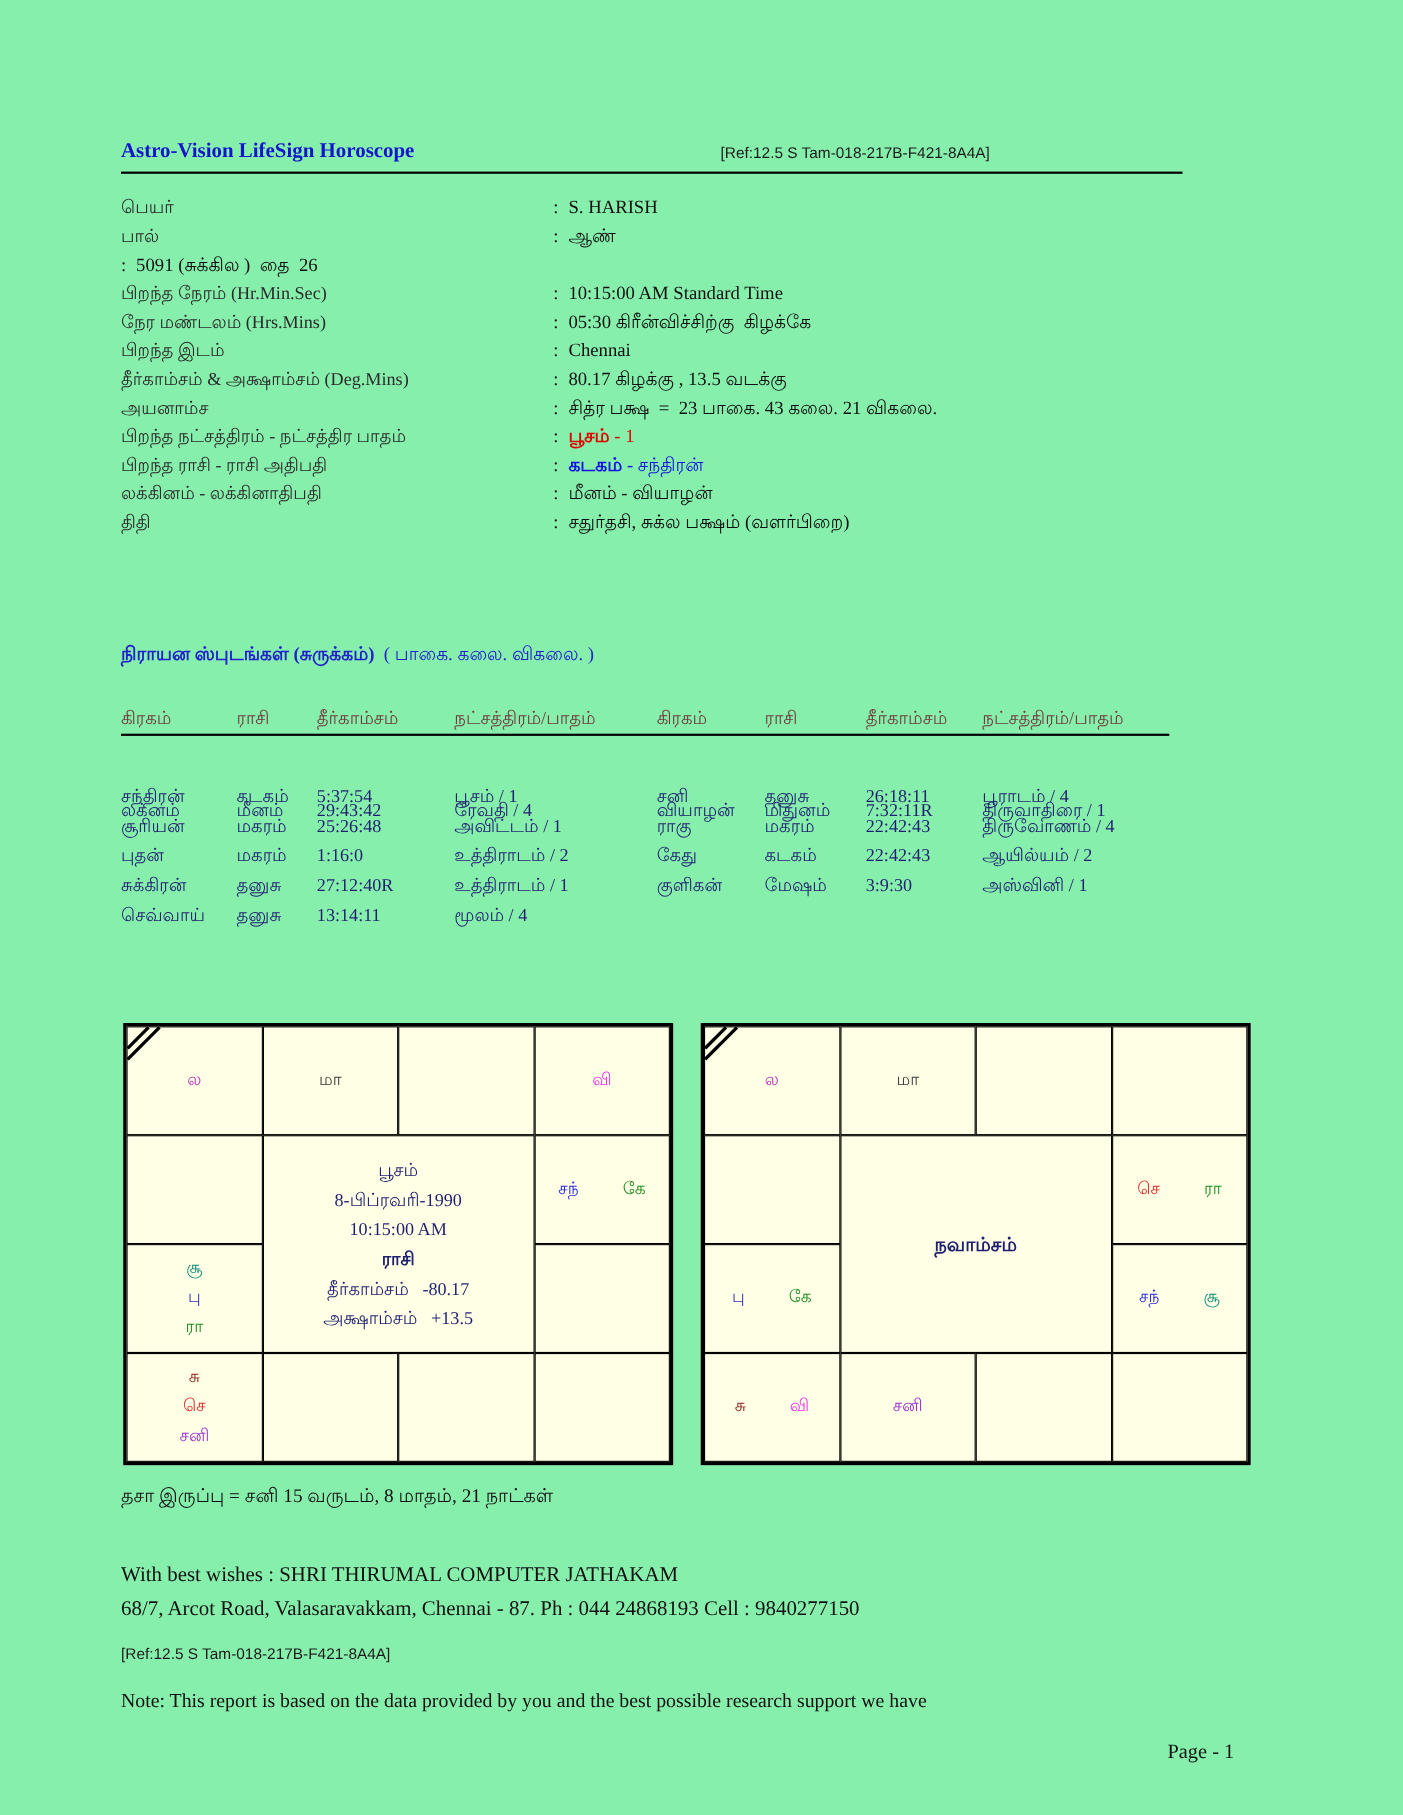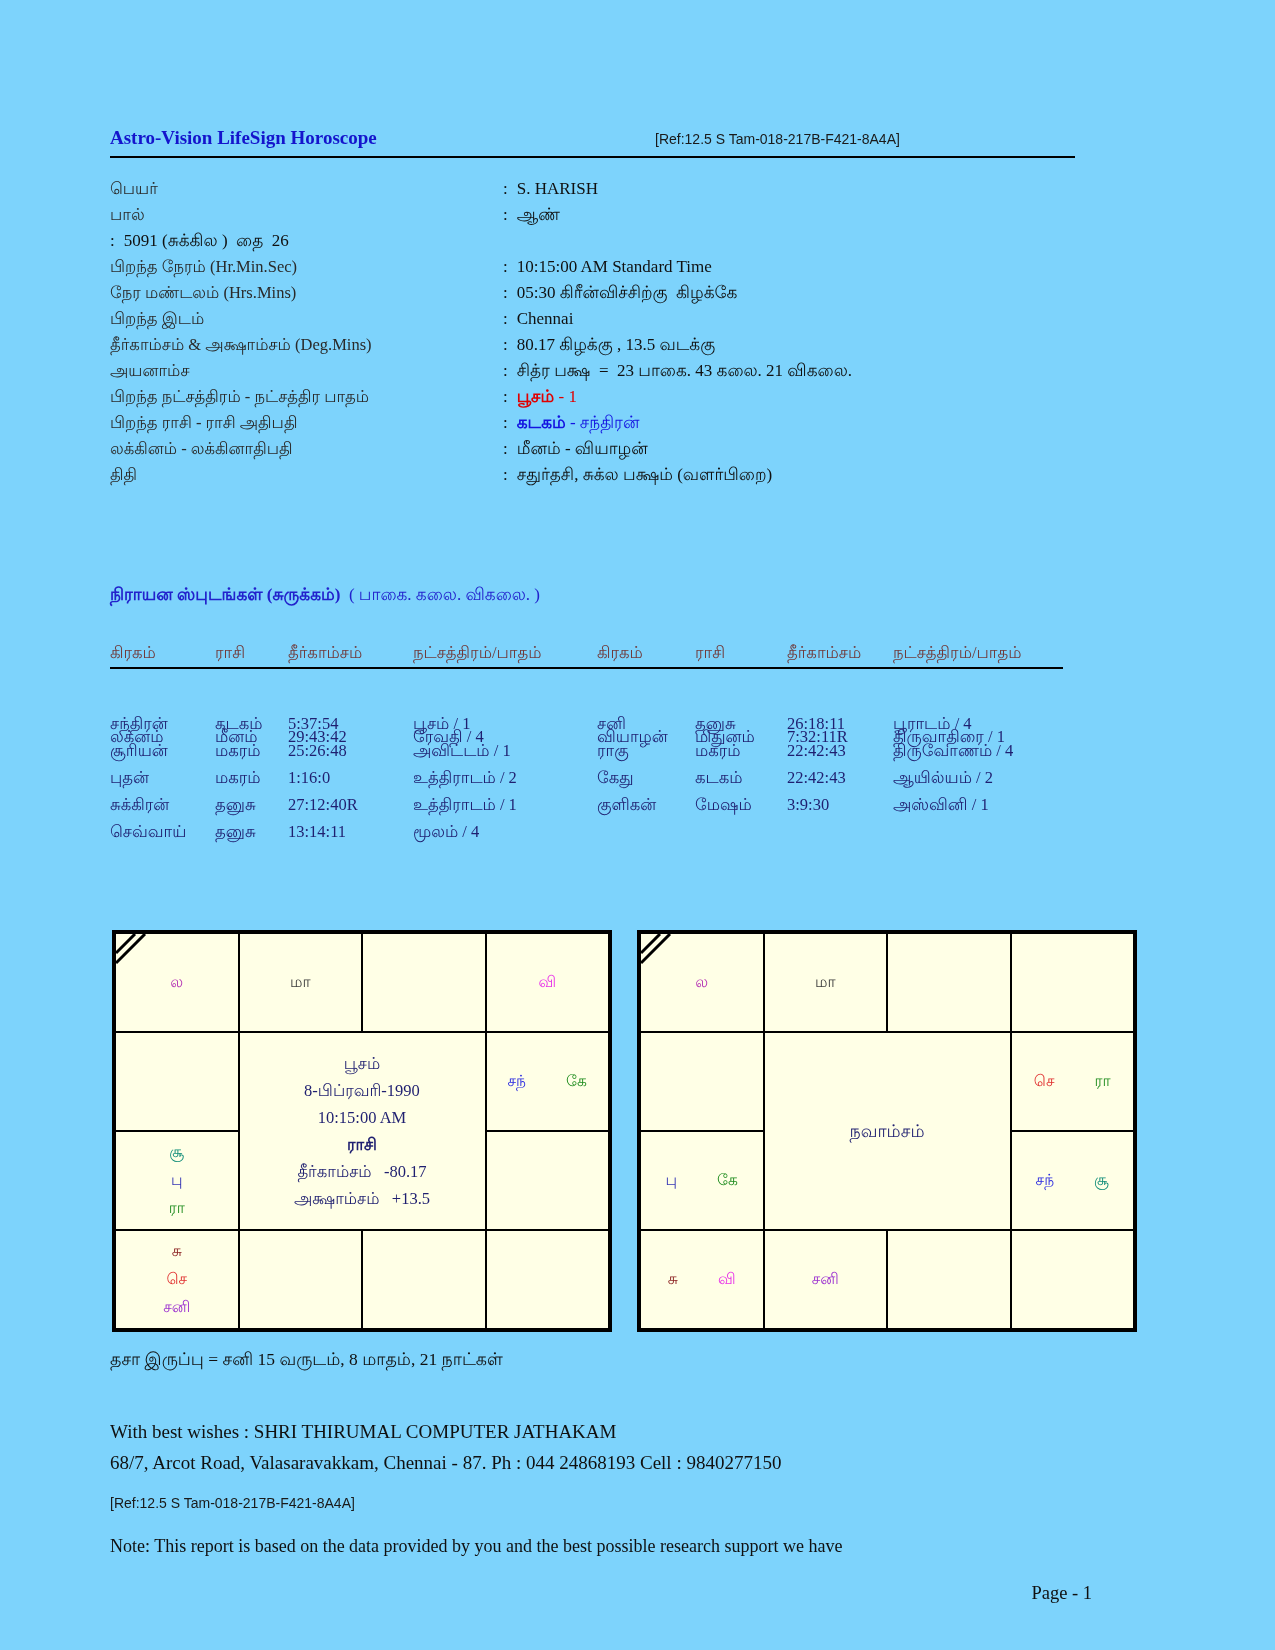--- a/index.html
+++ b/index.html
@@ -1,16 +1,16 @@
 <!DOCTYPE html>
 <html><head>
 <meta charset="utf-8">
 <style>
   html,body{margin:0;padding:0;background:#ffffff;}
-  .page{position:relative;width:1275px;height:1650px;background:#7dd3fc;
+  .page{position:relative;width:1275px;height:1650px;background:#86efac;
         font-family:"Liberation Serif",serif;color:#111;overflow:hidden;}
   .abs{position:absolute;}
 
   
   .doc-title{left:110px;top:127px;font-size:19px;font-weight:bold;color:#1414CC;}
   .doc-ref{left:655px;top:131px;font-family:"Liberation Sans",sans-serif;font-size:14px;color:#1a1a1a;}
   .head-rule{left:110px;top:156px;width:965px;height:2px;background:#000;}
 
   
   .personal{left:110px;top:176px;width:965px;}
@@ -33,30 +33,30 @@
   .chart{position:absolute;box-sizing:border-box;width:500px;height:402px;
          background:#FFFFE6;border:3px solid #000;display:grid;
          grid-template-columns:repeat(4,1fr);grid-template-rows:repeat(4,1fr);}
   .cell{border:1px solid #000;box-sizing:border-box;display:flex;
         align-items:center;justify-content:center;gap:40px;font-size:15.5px;}
   .cell.stack{flex-direction:column;gap:8px;}
   .center{grid-column:2/4;grid-row:2/4;border:1px solid #000;box-sizing:border-box;
           display:flex;flex-direction:column;align-items:center;justify-content:center;
           color:#1F1F70;font-size:16.5px;line-height:27px;white-space:nowrap;}
   .cb{font-weight:bold;}
-  .nav-center-label{font-size:17.5px;font-weight:normal;color:#1F1F70;}
+  .nav-center-label{font-size:17.5px;font-weight:bold;color:#1F1F70;}
   .corner{position:absolute;left:0;top:0;}
 
   
   .dasa{left:110px;top:1349px;font-size:17.5px;color:#101010;white-space:nowrap;}
   .wishes{left:110px;top:1421px;font-size:19px;color:#101010;white-space:nowrap;}
   .address{left:110px;top:1452px;font-size:19px;color:#101010;white-space:nowrap;}
   .ref2{left:110px;top:1495px;font-family:"Liberation Sans",sans-serif;font-size:14px;color:#1a1a1a;}
   .note{left:110px;top:1536px;font-size:18px;color:#101010;white-space:nowrap;}
-  .pageno{left:892px;top:1583px;width:200px;text-align:right;font-size:18.5px;color:#101010;}
+  .pageno{left:922px;top:1583px;width:200px;text-align:right;font-size:18.5px;color:#101010;}
 </style>
 </head>
 <body>
 
 <div class="page">
 
   <div class="abs doc-title">Astro-Vision LifeSign Horoscope</div>
   <div class="abs doc-ref">[Ref:12.5 S Tam-018-217B-F421-8A4A]</div>
   <div class="abs head-rule"></div>
 

